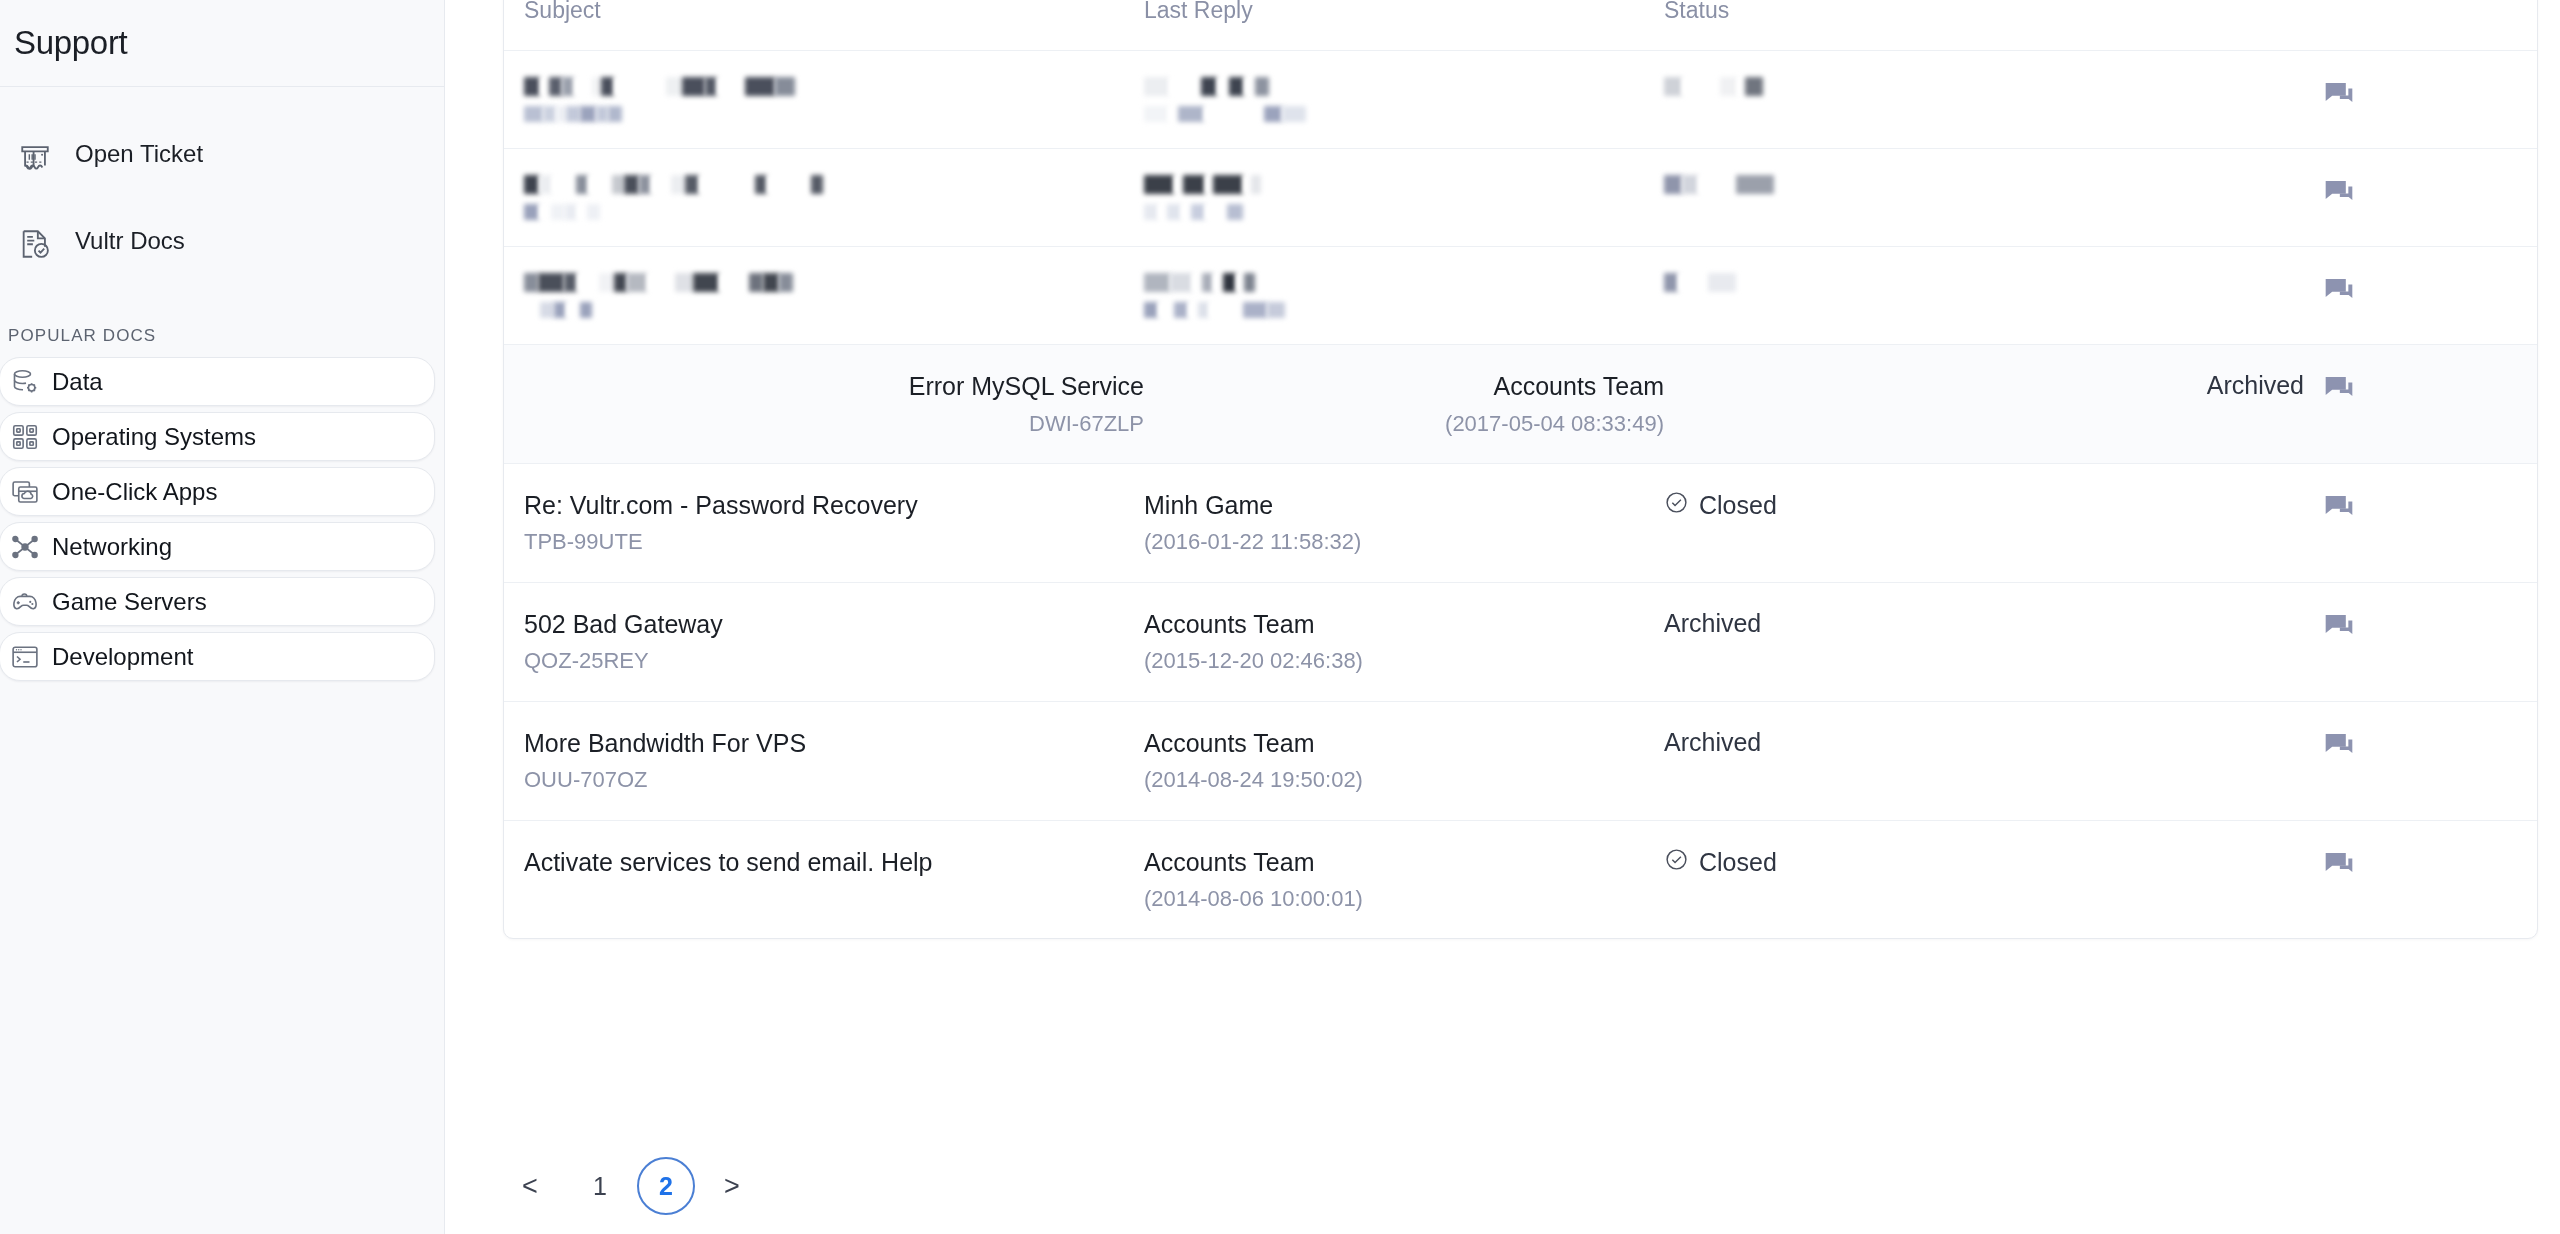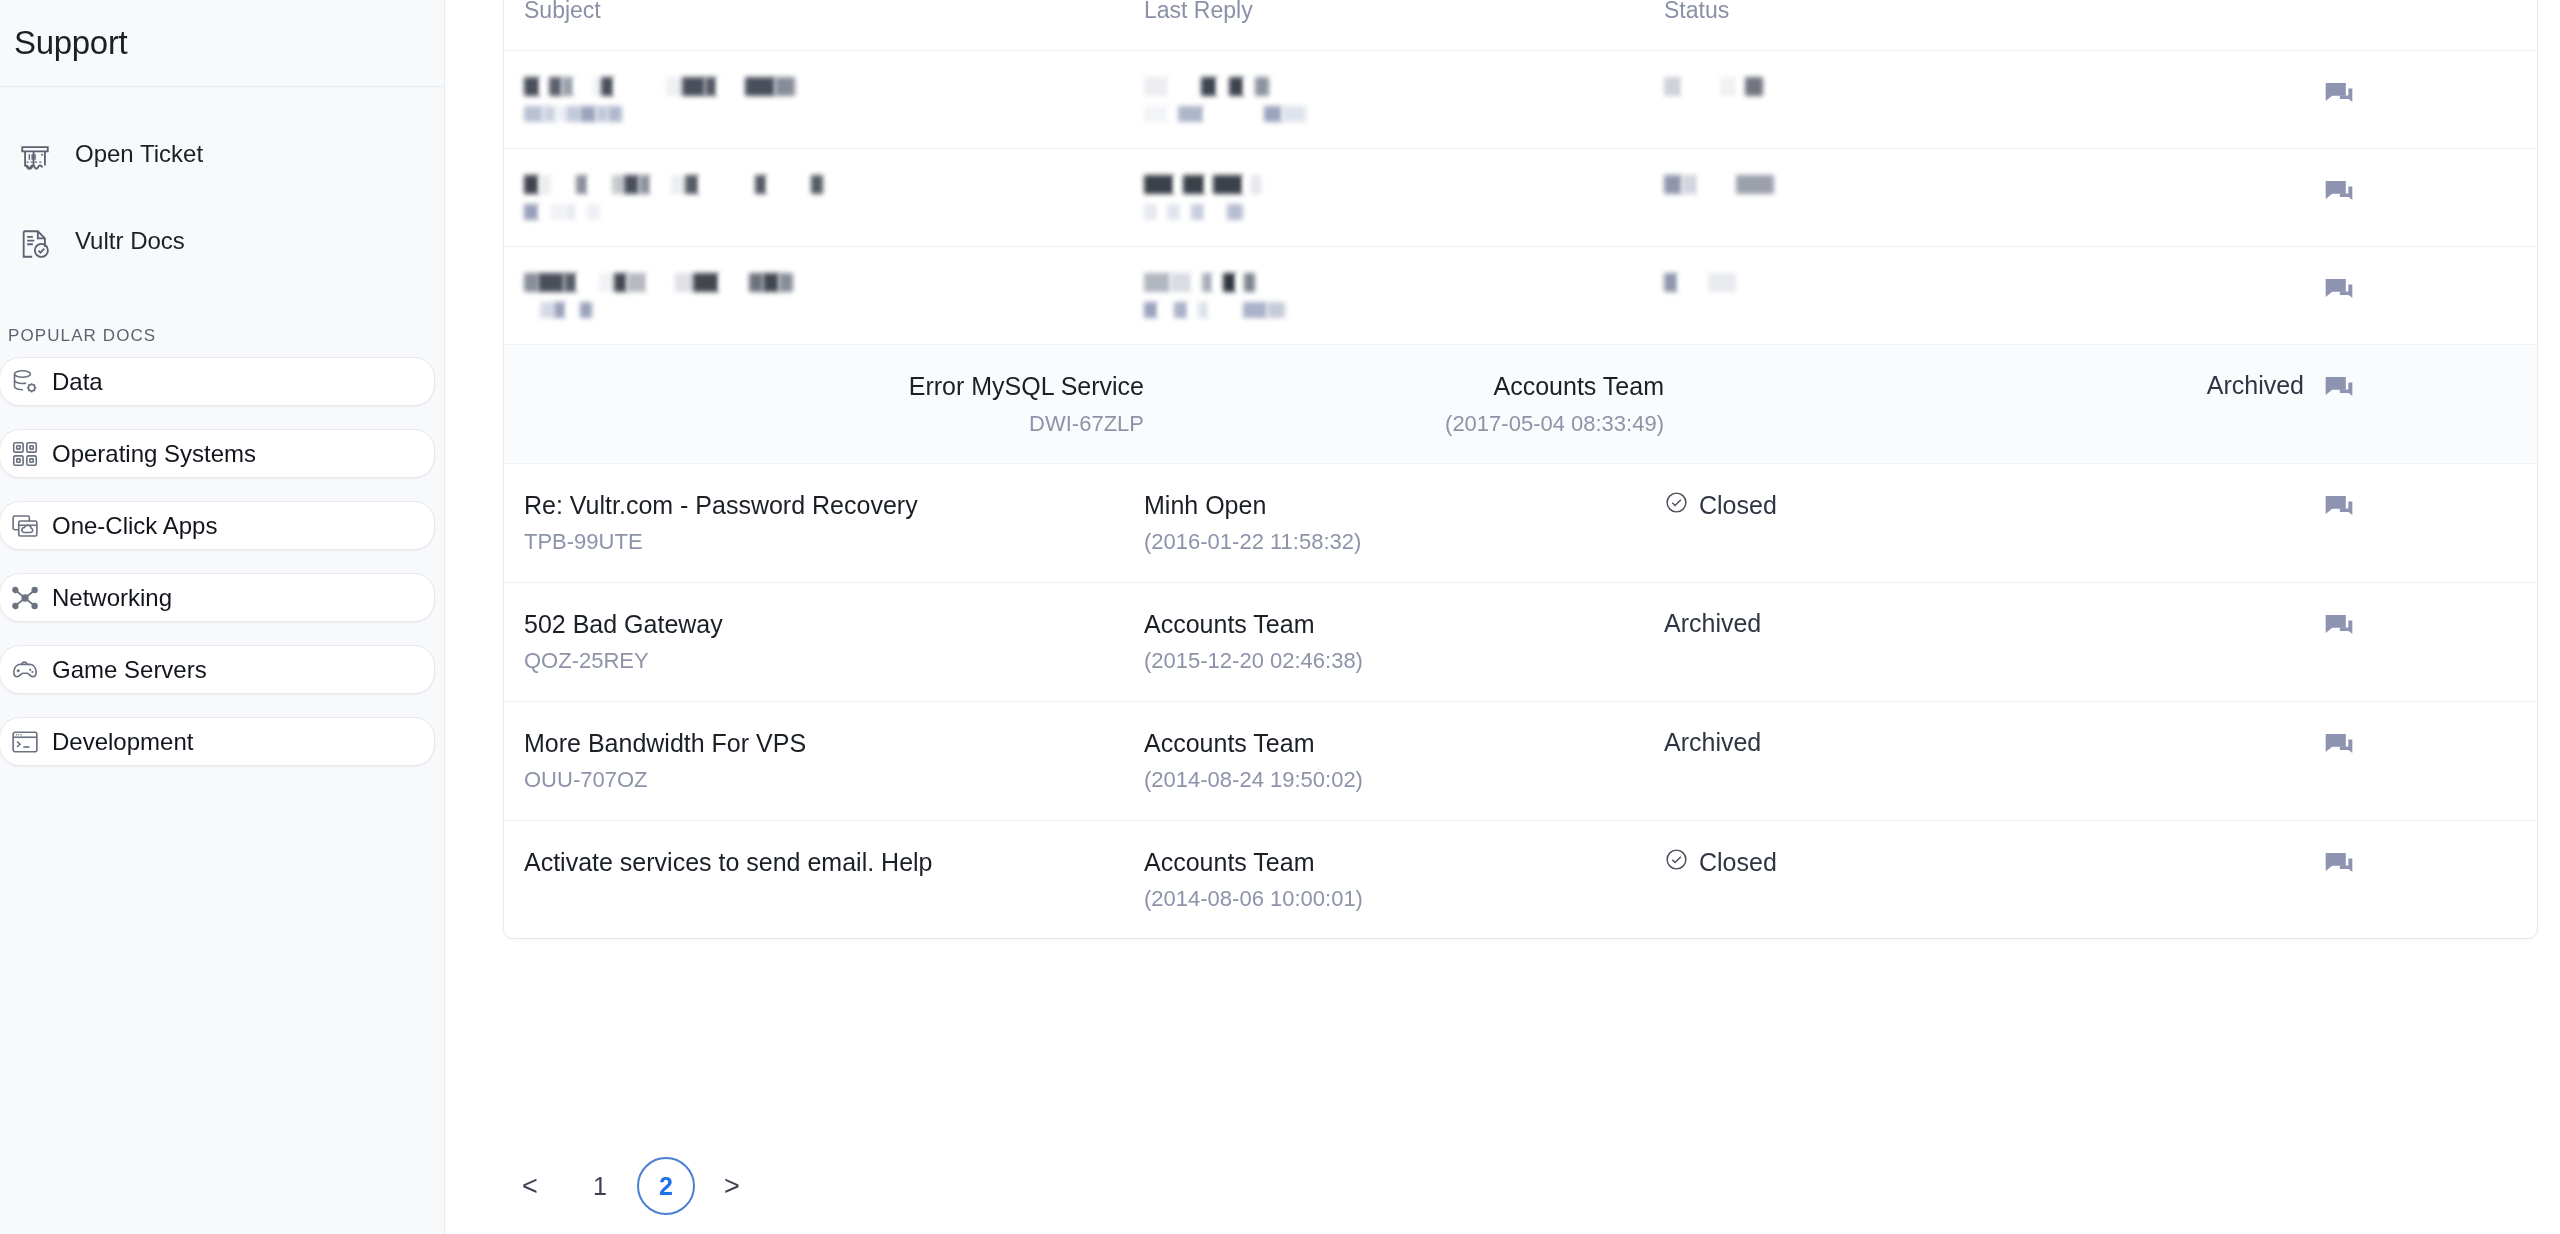--- a/index.html
+++ b/index.html
@@ -37,21 +37,21 @@
     font-size:24px; color:#1b1f26; margin-left:11px; white-space:nowrap;
   }
 
   #popular-docs-label{
     margin-top:39px; padding-left:8px;
     font-size:17px; letter-spacing:1.1px; color:#5c6370; font-weight:400;
   }
   #doc-list{ margin-top:11px; }
   .doc-item{
     position:relative;
-    height:49px; margin:0 9px 23px -1px;
+    height:49px; margin:0 9px 6px -1px;
     background:#ffffff;
     border:1px solid #e6e9ee;
     border-radius:21px;
     box-shadow:0 1px 2px rgba(22,28,45,0.05);
     display:flex; align-items:center; padding-left:6px;
     cursor:pointer;
   }
   .doc-item .ico{
     width:38px; flex:0 0 38px; display:flex; align-items:center; justify-content:center;
   }
@@ -486,21 +486,21 @@
         </span>
       </div>
     </div>
 
     <div class="row">
       <div class="c-subject">
         <div class="primary">Re: Vultr.com - Password Recovery</div>
         <div class="secondary">TPB-99UTE</div>
       </div>
       <div class="c-reply">
-        <div class="primary">Minh Open</div>
+        <div class="primary">Minh Game</div>
         <div class="secondary">(2016-01-22 11:58:32)</div>
       </div>
       <div class="c-status">
         <span class="status-txt">
           <span>
             <svg width="25" height="25" viewBox="0 0 24 24" fill="none" stroke="#4a4f5c" stroke-width="1.4">
               <circle cx="12" cy="12" r="9"></circle>
               <path d="M8 12.2l2.6 2.6L16.2 9.4"></path>
             </svg>
           </span>

